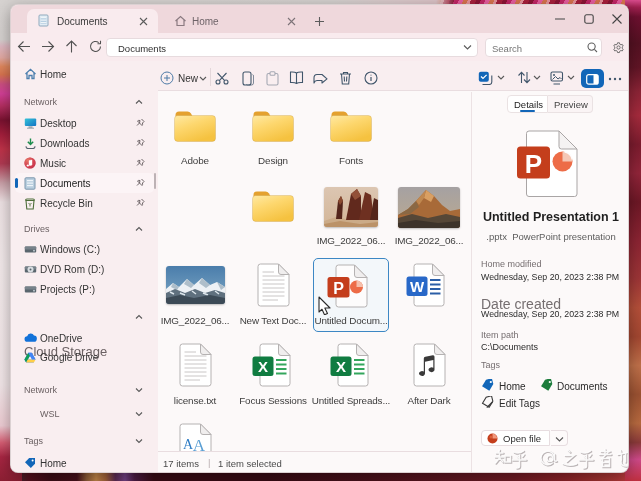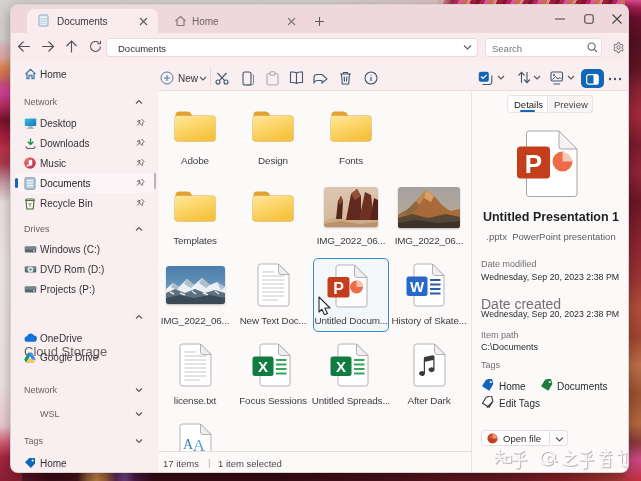--- a/index.html
+++ b/index.html
@@ -351,28 +351,20 @@
         <div class="lbl" style="top:58px;">Design</div>
       </div>
  <div class="tile" style="left:154px;top:5px;">
         <svg class="fold" width="46" height="38" style="margin:9px auto 0;">
           <path d="M3.5 9 q0-3.5 3.5-3.5 h8.5 q2.2 0 3.3 1.8 l2 3.4 H3.5 z" fill="#e4a12f"></path>
           <rect x="2.5" y="9.5" width="41" height="26" rx="3.2" fill="url(#fg)"></rect>
           <rect x="2.5" y="9.5" width="41" height="26" rx="3.2" fill="none" stroke="rgba(160,110,20,.25)" stroke-width=".8"></rect>
         </svg>
         <div class="lbl" style="top:58px;">Fonts</div>
       </div>
- <div class="tile" style="left:-2px;top:85px;">
-        <svg class="fold" width="46" height="38" style="margin:9px auto 0;">
-          <path d="M3.5 9 q0-3.5 3.5-3.5 h8.5 q2.2 0 3.3 1.8 l2 3.4 H3.5 z" fill="#e4a12f"></path>
-          <rect x="2.5" y="9.5" width="41" height="26" rx="3.2" fill="url(#fg)"></rect>
-          <rect x="2.5" y="9.5" width="41" height="26" rx="3.2" fill="none" stroke="rgba(160,110,20,.25)" stroke-width=".8"></rect>
-        </svg>
-        <div class="lbl" style="top:58px;">Templates</div>
-      </div>
  <div class="tile" style="left:76px;top:85px;">
         <svg class="fold" width="46" height="38" style="margin:9px auto 0;">
           <path d="M3.5 9 q0-3.5 3.5-3.5 h8.5 q2.2 0 3.3 1.8 l2 3.4 H3.5 z" fill="#e4a12f"></path>
           <rect x="2.5" y="9.5" width="41" height="26" rx="3.2" fill="url(#fg)"></rect>
           <rect x="2.5" y="9.5" width="41" height="26" rx="3.2" fill="none" stroke="rgba(160,110,20,.25)" stroke-width=".8"></rect>
         </svg>
       </div>
  <div class="tile" style="left:154px;top:85px;">
         <svg width="54" height="40" style="margin:10px auto 0;border-radius:3px;box-shadow:0 1px 2px rgba(0,0,0,.25);">
           <rect width="54" height="40" fill="url(#sky1)"></rect>
@@ -445,21 +437,20 @@
           <path d="M26.5 1 L38 12.5 H29 Q26.5 12.5 26.5 10 z" fill="#f0eeee" stroke="#b5b2b2"></path>
           <rect x="0.5" y="13.5" width="21" height="19.5" rx="2.5" fill="#2868c8"></rect>
           <text x="11" y="29" font-family="Liberation Sans" font-size="15" font-weight="bold" fill="#fff" text-anchor="middle">W</text>
           <g stroke="#2b5ea7" stroke-width="2">
             <path d="M24 17 H34.5"></path>
             <path d="M24 21.5 H34.5"></path>
             <path d="M24 26 H34.5"></path>
             <path d="M24 30.5 H34.5"></path>
           </g>
         </svg>
-        <div class="lbl" style="top:58px;">History of Skate...</div>
       </div>
  <div class="tile" style="left:-2px;top:245px;">
         <svg width="40" height="44" style="margin:6px auto 0;">
           <path d="M5 3.5 Q5 1 7.5 1 H25.5 L36 11.5 V40.5 Q36 43 33.5 43 H7.5 Q5 43 5 40.5 z" fill="#fff" stroke="#b5b2b2"></path>
           <path d="M25.5 1 L36 11.5 H28 Q25.5 11.5 25.5 9 z" fill="#f0eeee" stroke="#b5b2b2"></path>
           <g stroke="#c9c6c6" stroke-width="1">
             <path d="M9.5 9 H21"></path>
             <path d="M9.5 13 H31.5"></path>
             <path d="M9.5 17 H31.5"></path>
             <path d="M9.5 21 H31.5"></path>
@@ -531,21 +522,21 @@
         <path d="M10.5 3.5 Q10.5 1 13 1 H43 L61 19 V64 Q61 66.5 58.5 66.5 H13 Q10.5 66.5 10.5 64 z" fill="#fff" stroke="#a9a5a5"></path>
         <path d="M43 1 L61 19 H45.5 Q43 19 43 16.5 z" fill="#f4f2f2" stroke="#a9a5a5"></path>
         <rect x="1" y="16.5" width="33" height="32" rx="3.5" fill="#c43e1c"></rect>
         <text x="17.5" y="42.5" font-family="Liberation Sans" font-size="26" font-weight="bold" fill="#fff" text-anchor="middle">P</text>
         <circle cx="46.5" cy="31.5" r="10" fill="#ed6c47"></circle>
         <path d="M46.5 31.5 V21.5 A10 10 0 0 1 56.5 31.5 z" fill="#f5c7b5"></path>
         <path d="M46.5 31.5 m2 -9.8 a10 10 0 0 1 7.8 7.8" fill="none" stroke="#fdfcfc" stroke-width="1.4"></path>
       </svg>
  <div class="abs txtc" style="left:0;right:0;top:118px;text-align:center;font-size:12.5px;font-weight:bold;color:#1f1f1f;">Untitled Presentation 1</div>
  <div class="abs" style="left:0;right:0;top:139px;text-align:center;font-size:9.5px;color:#5c5c5c;">.pptx&nbsp;&nbsp;PowerPoint presentation</div>
- <span class="txt" style="left:9px;top:167px;font-size:9px;color:#756e70;">Date modified</span>
+ <span class="txt" style="left:9px;top:167px;font-size:9px;color:#756e70;">Home modified</span>
  <span class="txt" style="left:9px;top:180px;font-size:8.8px;color:#2b2b2b;">Wednesday, Sep 20, 2023 2:38 PM</span>
  <span class="txt" style="left:9px;top:204px;font-size:14px;color:#756e70;">Date created</span>
  <span class="txt" style="left:9px;top:217px;font-size:8.8px;color:#2b2b2b;">Wednesday, Sep 20, 2023 2:38 PM</span>
  <span class="txt" style="left:9px;top:238px;font-size:9px;color:#756e70;">Item path</span>
  <span class="txt" style="left:9px;top:250px;font-size:9px;color:#2b2b2b;">C:\Documents</span>
  <span class="txt" style="left:9px;top:268px;font-size:9px;color:#756e70;">Tags</span>
  <svg class="abs" style="left:9px;top:287px;" width="13" height="13">
         <path d="M1 6 L6.5 0.5 H12.5 V6.5 L7 12 z" fill="#1266b8" transform="rotate(-14 6.5 6.5)"></path>
         <circle cx="9.8" cy="3" r="1.1" fill="#fff"></circle>
       </svg>

